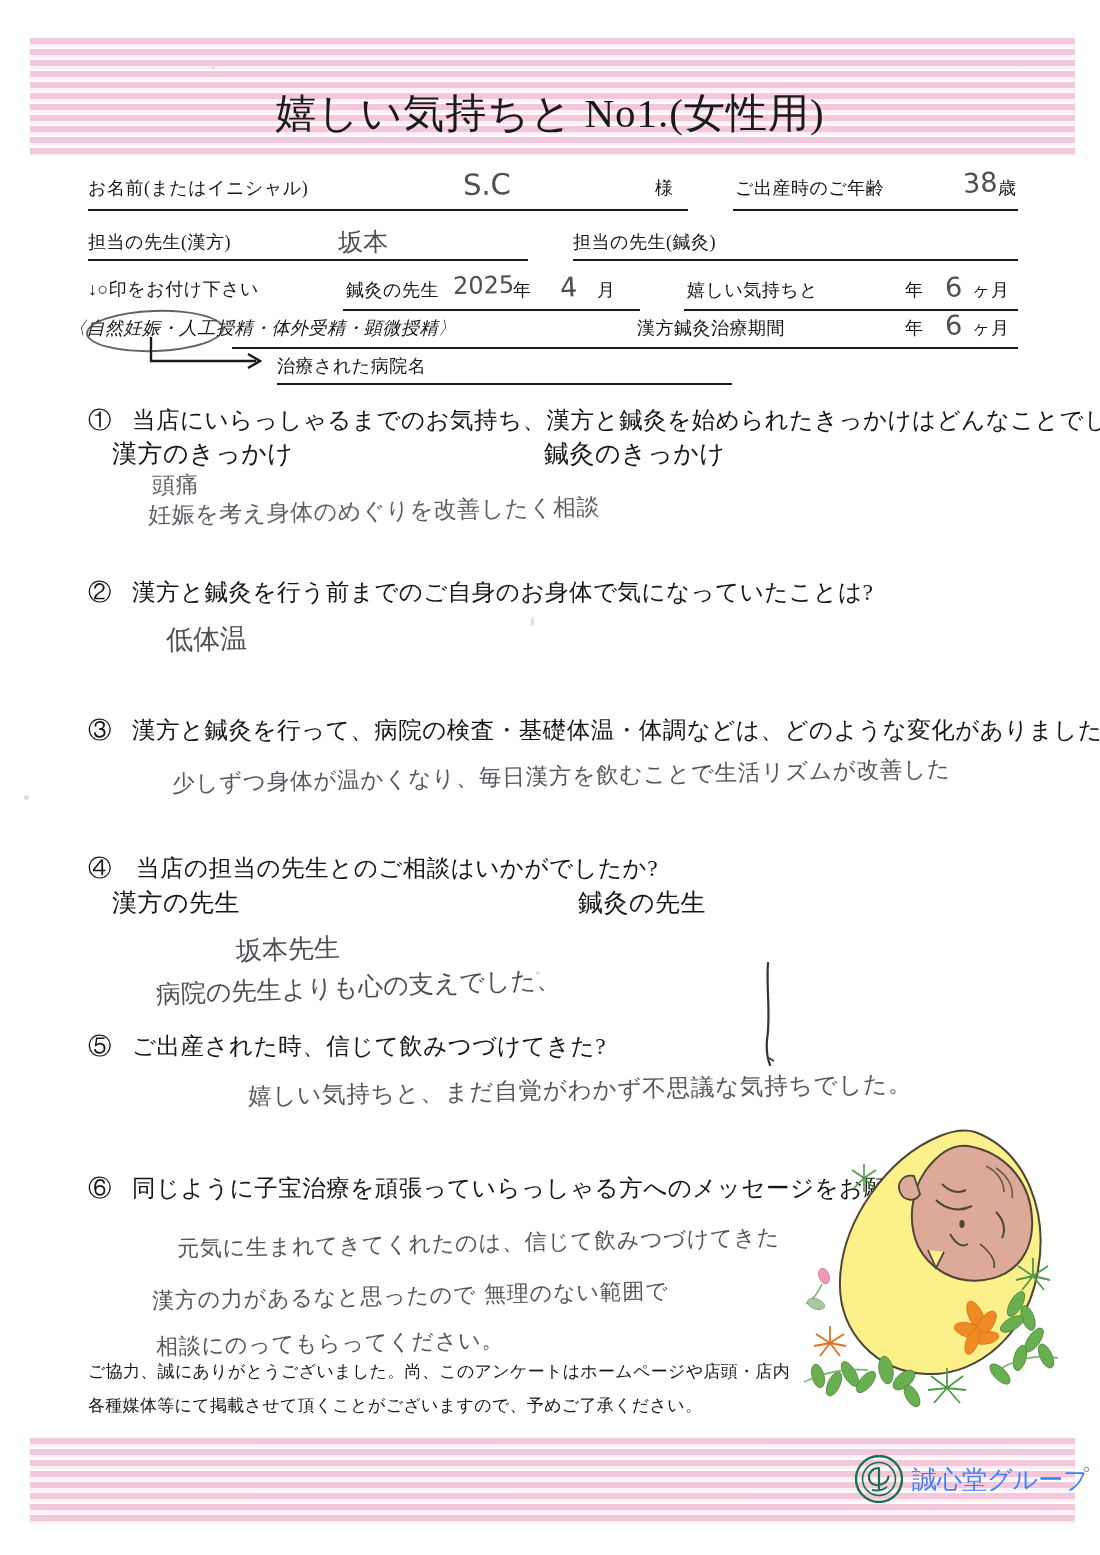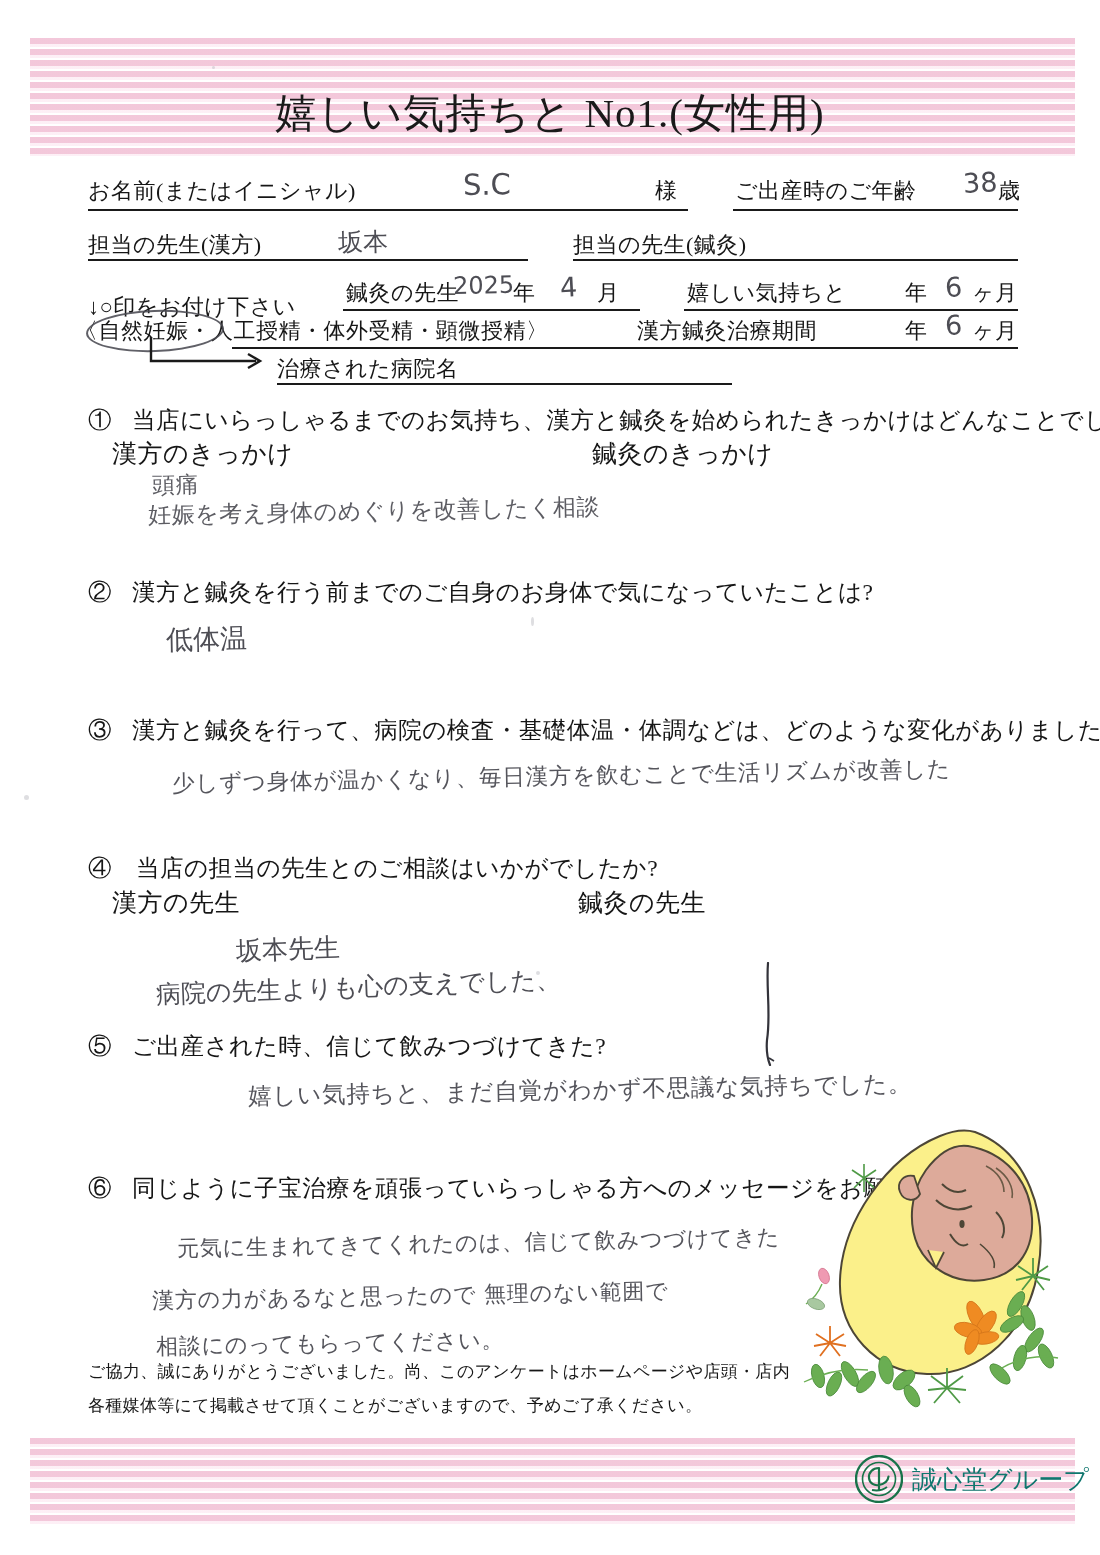--- a/index.html
+++ b/index.html
@@ -37,21 +37,21 @@
     letter-spacing: 1px;
     font-family: "Liberation Serif", "DejaVu Serif", serif;
     color: #1a1a1a;
     white-space: nowrap;
   }
 
   
   .p {                      
     position: absolute;
     font-family: "Liberation Serif", "DejaVu Serif", serif;
-    font-size: 22px;
+    font-size: 18px;
     color: #161616;
     white-space: nowrap;
     letter-spacing: 0.5px;
   }
   .p.q  { font-size: 23.5px; }
   .p.sm { font-size: 25px; }
 
   
   .ul {
     position: absolute;
@@ -119,21 +119,21 @@
   
   #logo-group {
     position: absolute;
     left: 855px; top: 1455px;
     display: flex; align-items: center; gap: 9px;
   }
   #logo-seal { width: 48px; height: 48px; }
   #logo-text {
     font-size: 25px;
     font-family: Liberation Mono, monospace;
-    color: #0f766e;
+    color: #3b82f6;
     white-space: nowrap;
   }
 
   
   .speck { position: absolute; background: #bdbdc4; border-radius: 50%; opacity: .5; }
 </style>
 </head>
 <body>
 
 <div class="stripe-band" id="band-top"></div>
@@ -150,54 +150,54 @@
 <div class="ul" style="left:88px; top:209px; width:600px;"></div>
 <div class="ul" style="left:733px; top:209px; width:285px;"></div>
 
 <div class="p" style="left:88px; top:230px;">担当の先生(漢方)</div>
 <div class="hw" style="left:338px; top:226px;">坂本</div>
 <div class="p" style="left:573px; top:230px;">担当の先生(鍼灸)</div>
 <div class="hw" style="left:830px; top:226px;"></div>
 <div class="ul" style="left:88px; top:259px; width:440px;"></div>
 <div class="ul" style="left:573px; top:259px; width:445px;"></div>
 
-<div class="p" style="left:88px; top:292px;">↓○印をお付け下さい</div>
+<div class="p" style="left:88px; top:277px;">↓○印をお付け下さい</div>
 <div class="p" style="left:346px; top:278px;">鍼灸の先生</div>
 <div class="hw" style="left:453px; top:272px; font-size:24px;">2025</div>
 <div class="p" style="left:513px; top:278px;">年</div>
 <div class="hw num" style="left:560px; top:272px;">4</div>
 <div class="p" style="left:597px; top:278px;">月</div>
 <div class="p" style="left:687px; top:278px;">嬉しい気持ちと</div>
 <div class="p" style="left:905px; top:278px;">年</div>
 <div class="hw num" style="left:945px; top:272px;">6</div>
 <div class="p" style="left:972px; top:278px;">ヶ月</div>
 <div class="ul" style="left:343px; top:309px; width:297px;"></div>
 <div class="ul" style="left:684px; top:309px; width:334px;"></div>
 
-<div class="p" style="left:76px; top:316px;">〈自然妊娠・人工授精・体外受精・顕微授精〉</div>
+<div class="p" style="left:68px; top:316px;font-style:italic;">〈自然妊娠・人工授精・体外受精・顕微授精〉</div>
 <div id="circle-mark"></div>
 <div class="p" style="left:637px; top:316px;">漢方鍼灸治療期間</div>
 <div class="p" style="left:905px; top:316px;">年</div>
 <div class="hw num" style="left:945px; top:310px;">6</div>
 <div class="p" style="left:972px; top:316px;">ヶ月</div>
 <div class="ul" style="left:232px; top:347px; width:408px;"></div>
 <div class="ul" style="left:637px; top:347px; width:381px;"></div>
 
 <svg id="arrow-mark" viewBox="0 0 120 34">
   <path d="M3 0 L3 24 L108 24" fill="none" stroke="#1a1a1a" stroke-width="2.4"></path>
   <path d="M100 17 L112 24 L100 31" fill="none" stroke="#1a1a1a" stroke-width="2.4"></path>
 </svg>
 <div class="p" style="left:277px; top:354px;">治療された病院名</div>
 <div class="hw" style="left:530px; top:350px;"></div>
 <div class="ul" style="left:277px; top:383px; width:455px;"></div>
 
 <div class="p q" style="left:88px; top:404px;">①</div>
 <div class="p q" style="left:132px; top:404px;">当店にいらっしゃるまでのお気持ち、漢方と鍼灸を始められたきっかけはどんなことでしたか?</div>
 <div class="p sm" style="left:112px; top:437px;">漢方のきっかけ</div>
-<div class="p sm" style="left:592px; top:437px;">鍼灸のきっかけ</div>
+<div class="p sm" style="left:544px; top:437px;">鍼灸のきっかけ</div>
 <div class="hw thin" style="left:152px; top:470px;">頭痛</div>
 <div class="hw thin" style="left:148px; top:500px;">妊娠を考え身体のめぐりを改善したく相談</div>
 
 <div class="p q" style="left:88px; top:576px;">②</div>
 <div class="p q" style="left:132px; top:576px;">漢方と鍼灸を行う前までのご自身のお身体で気になっていたことは?</div>
 <div class="hw" style="left:166px; top:622px; font-size:27px;">低体温</div>
 
 <div class="p q" style="left:88px; top:714px;">③</div>
 <div class="p q" style="left:132px; top:714px;">漢方と鍼灸を行って、病院の検査・基礎体温・体調などは、どのような変化がありましたか?</div>
 <div class="hw long" style="left:172px; top:768px;">少しずつ身体が温かくなり、毎日漢方を飲むことで生活リズムが改善した</div>

